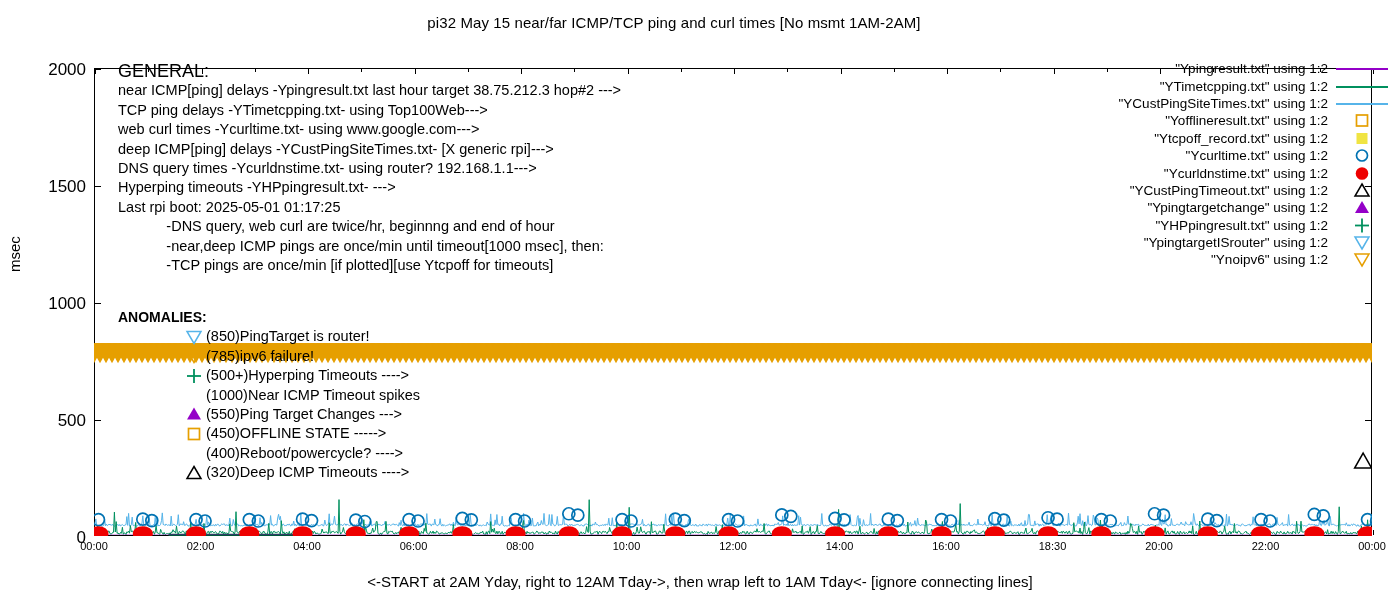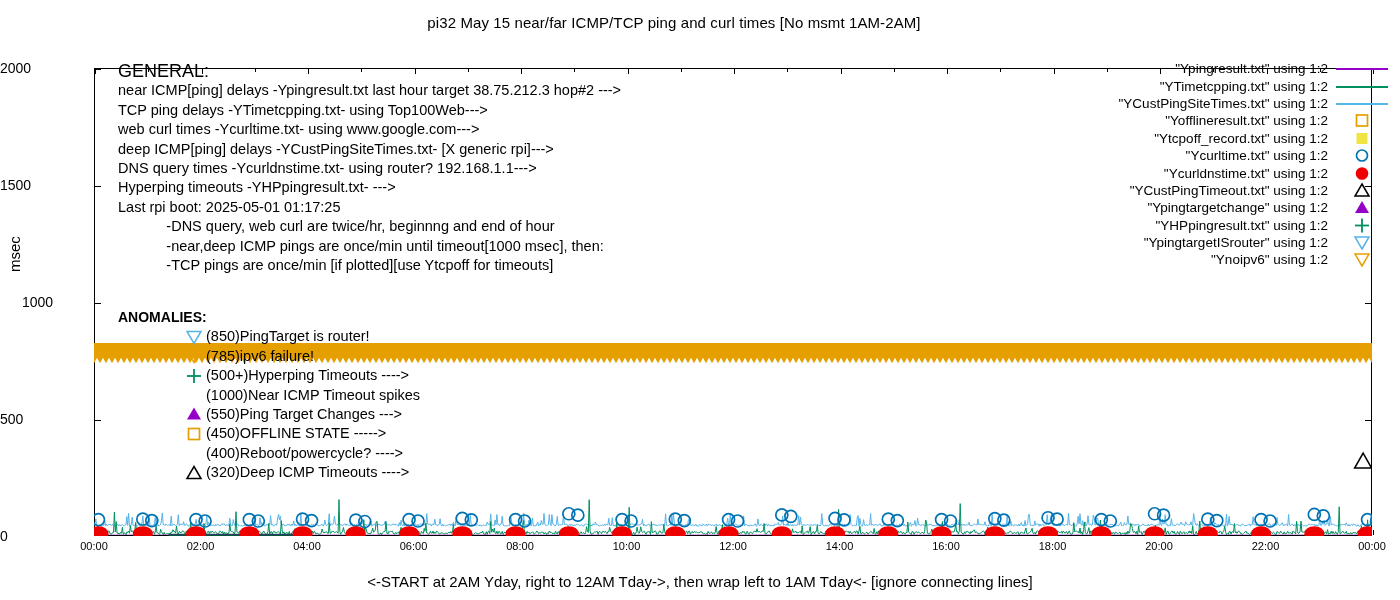--- a/index.html
+++ b/index.html
@@ -15,21 +15,21 @@
   #plot-frame{
     position:absolute;left:94px;top:68px;width:1278px;height:468px;
     border:1px solid #000;box-sizing:border-box;background:transparent;
   }
   .tick-x{position:absolute;bottom:0;width:1px;height:5px;background:#000;}
   .tick-x.top{top:0;bottom:auto;}
   .tick-xm{position:absolute;bottom:0;width:1px;height:3px;background:#000;}
   .tick-xm.top{top:0;bottom:auto;}
   .tick-y{position:absolute;left:0;height:1px;width:6px;background:#000;}
   .tick-y.right{left:auto;right:0;}
-  .ytick-wrap{position:absolute;left:0;width:86px;font-size:14px;}
+  .ytick-wrap{position:absolute;left:0;width:86px;text-align:right;font-size:17px;}
   .xtick-wrap{position:absolute;top:540px;font-size:11px;text-align:center;width:80px;}
 
   #y-axis-title{
     position:absolute;left:6px;top:272px;font-size:15px;
     transform:rotate(-90deg);transform-origin:left top;white-space:nowrap;
   }
 
   .x-caption{
     position:absolute;left:0;top:573px;width:1400px;text-align:center;font-size:15px;
   }
@@ -64,21 +64,21 @@
 <body>
 
 <div id="root">
 
   <div class="chart-title">pi32 May 15  near/far ICMP/TCP ping and curl times [No msmt 1AM-2AM]</div>
 
   <div id="y-axis-title">msec</div>
 
   <div class="ytick-wrap" style="top:60px;">2000</div>
   <div class="ytick-wrap" style="top:177px;">1500</div>
-  <div class="ytick-wrap" style="top:294px;padding-left:22px;">1000</div>
+  <div class="ytick-wrap" style="top:294px;">1000</div>
   <div class="ytick-wrap" style="top:411px;">500</div>
   <div class="ytick-wrap" style="top:528px;">0</div>
 
   <div id="plot-frame">
     <div class="tick-y" style="top:0px;"></div>
     <div class="tick-y" style="top:117px;"></div>
     <div class="tick-y" style="top:234px;"></div>
     <div class="tick-y" style="top:351px;"></div>
     <div class="tick-y" style="top:466px;"></div>
     <div class="tick-y right" style="top:0px;"></div>
@@ -596,21 +596,21 @@
   <div id="xtick-labels">
       <div class="xtick-wrap" style="left: 54px;">00:00</div>
       <div class="xtick-wrap" style="left: 160.5px;">02:00</div>
       <div class="xtick-wrap" style="left: 267px;">04:00</div>
       <div class="xtick-wrap" style="left: 373.5px;">06:00</div>
       <div class="xtick-wrap" style="left: 480px;">08:00</div>
       <div class="xtick-wrap" style="left: 586.5px;">10:00</div>
       <div class="xtick-wrap" style="left: 693px;">12:00</div>
       <div class="xtick-wrap" style="left: 799.5px;">14:00</div>
       <div class="xtick-wrap" style="left: 906px;">16:00</div>
-      <div class="xtick-wrap" style="left: 1012.5px;">18:00</div>
+      <div class="xtick-wrap" style="left: 1012.5px;">18:30</div>
       <div class="xtick-wrap" style="left: 1119px;">20:00</div>
       <div class="xtick-wrap" style="left: 1225.5px;">22:00</div>
       <div class="xtick-wrap" style="left: 1332px;">00:00</div>
     </div>
 
   <div class="x-caption">&lt;-START at 2AM Yday, right to 12AM Tday-&gt;, then wrap left to 1AM Tday&lt;- [ignore connecting lines]</div>
 
 </div>
 
 </body></html>

